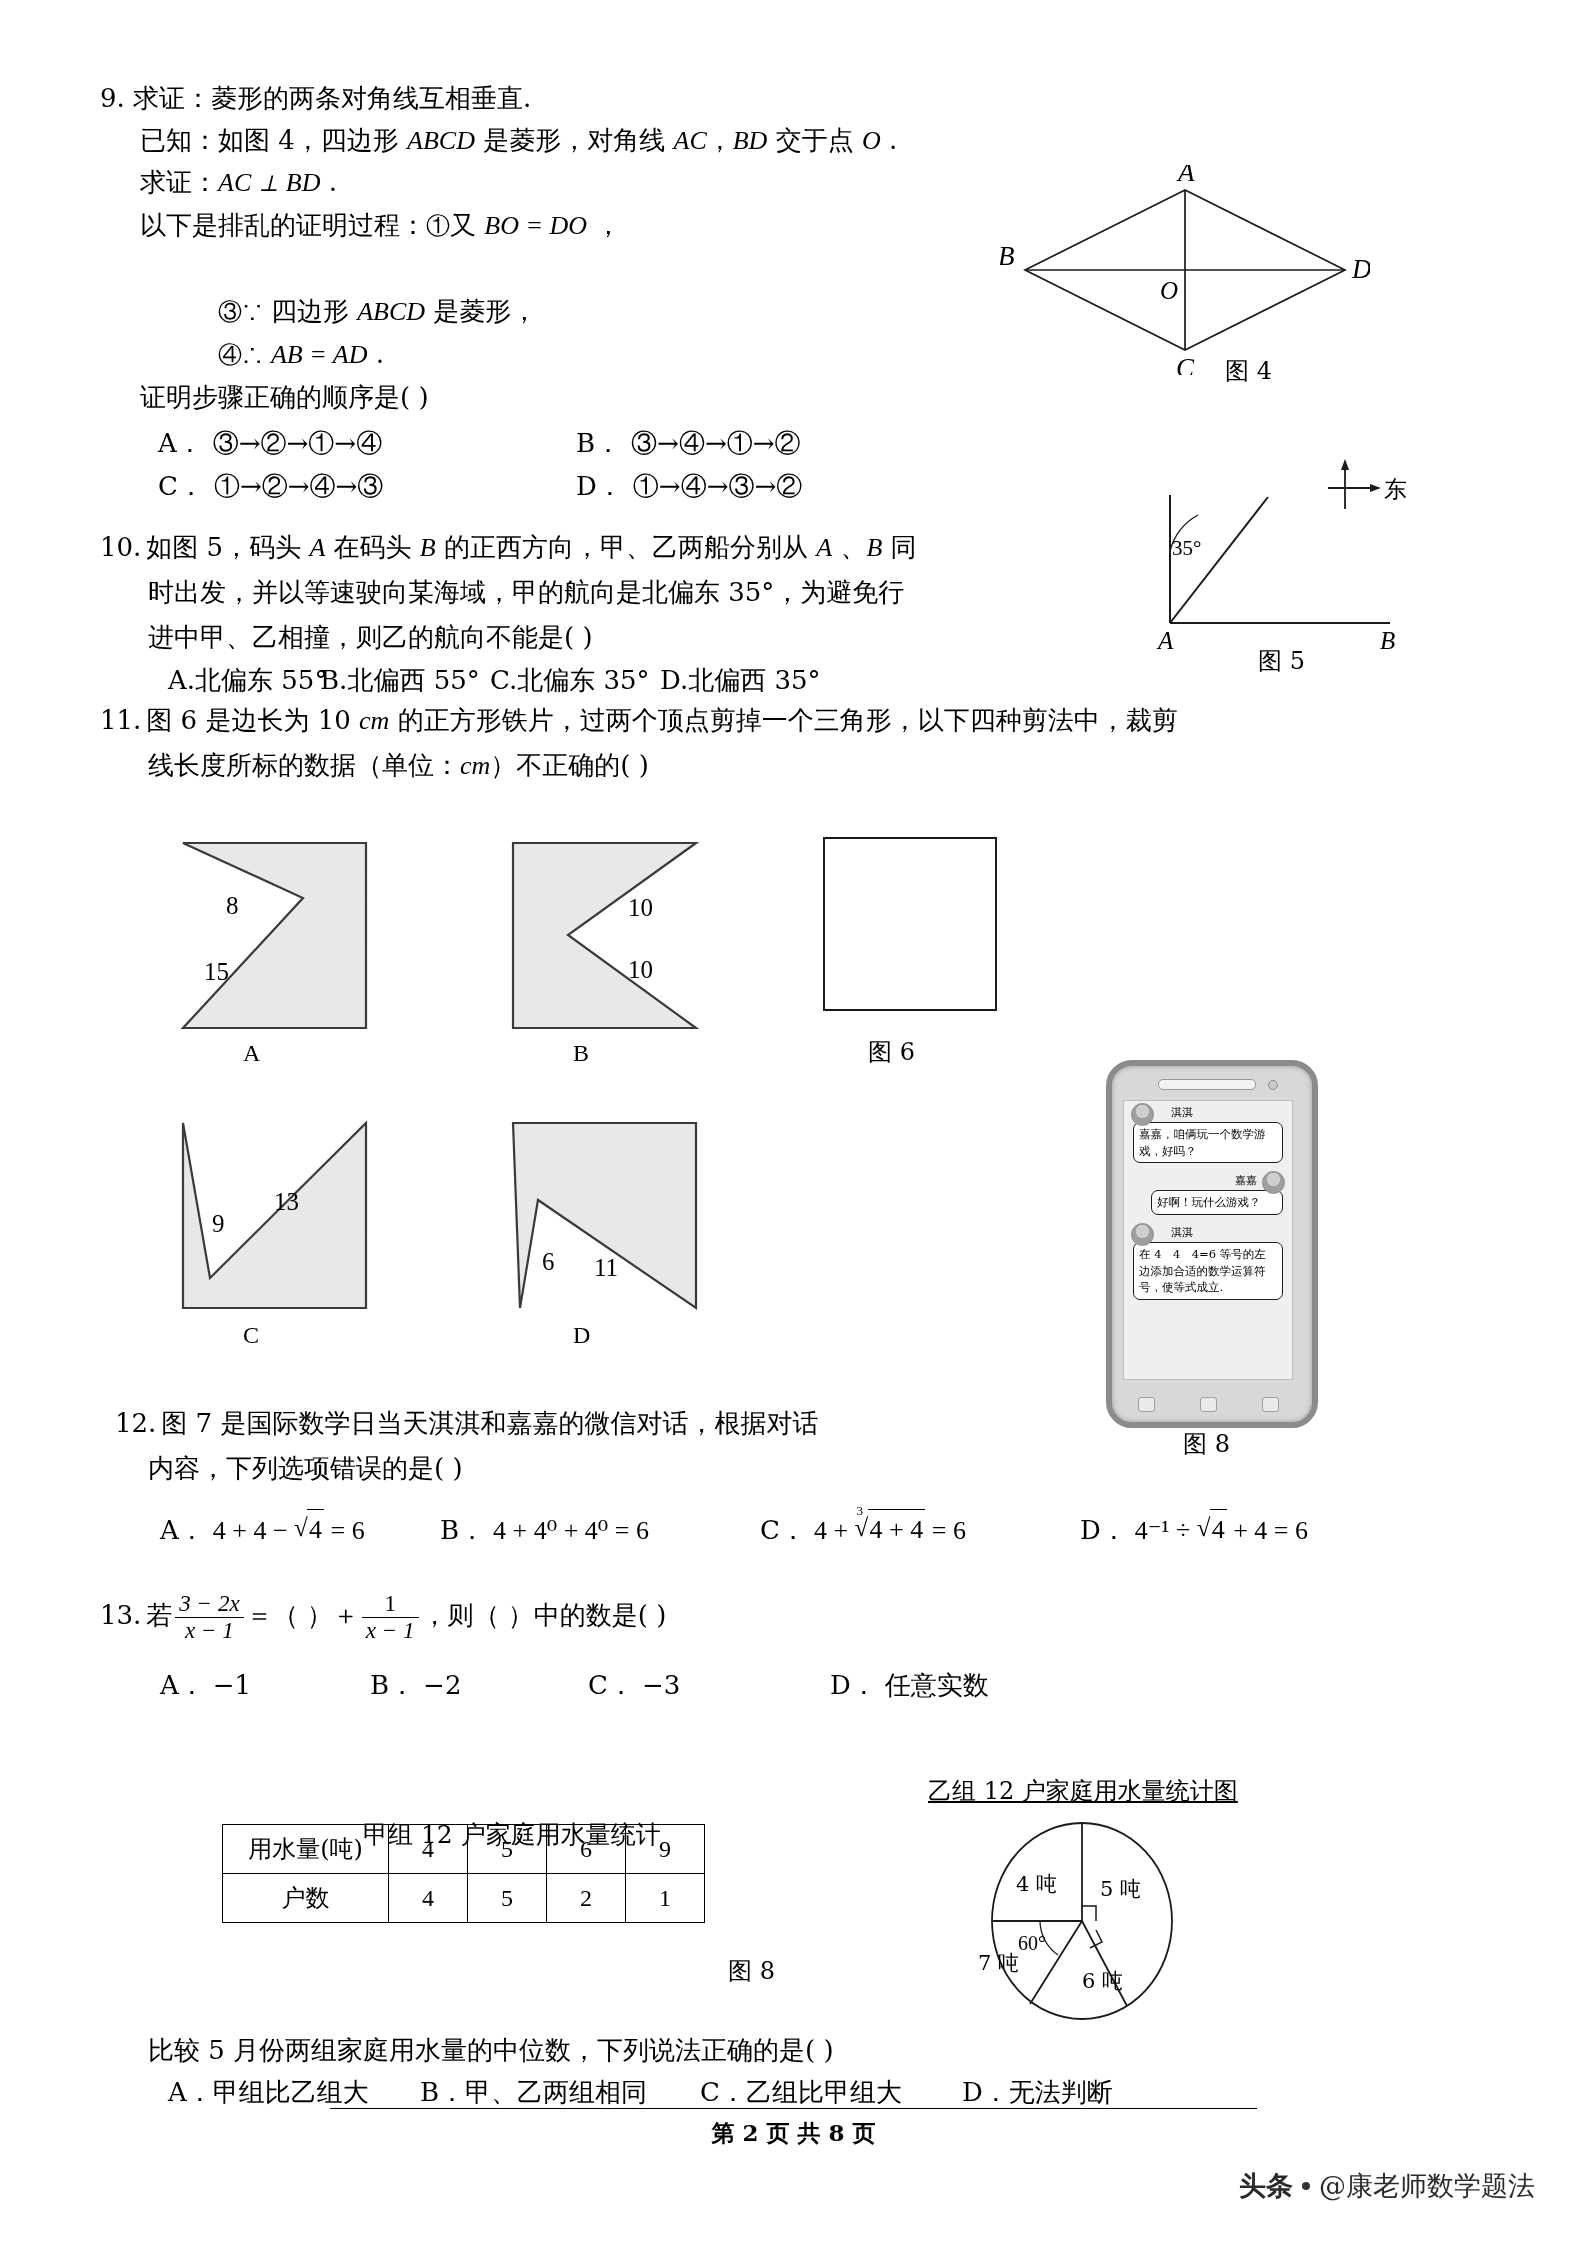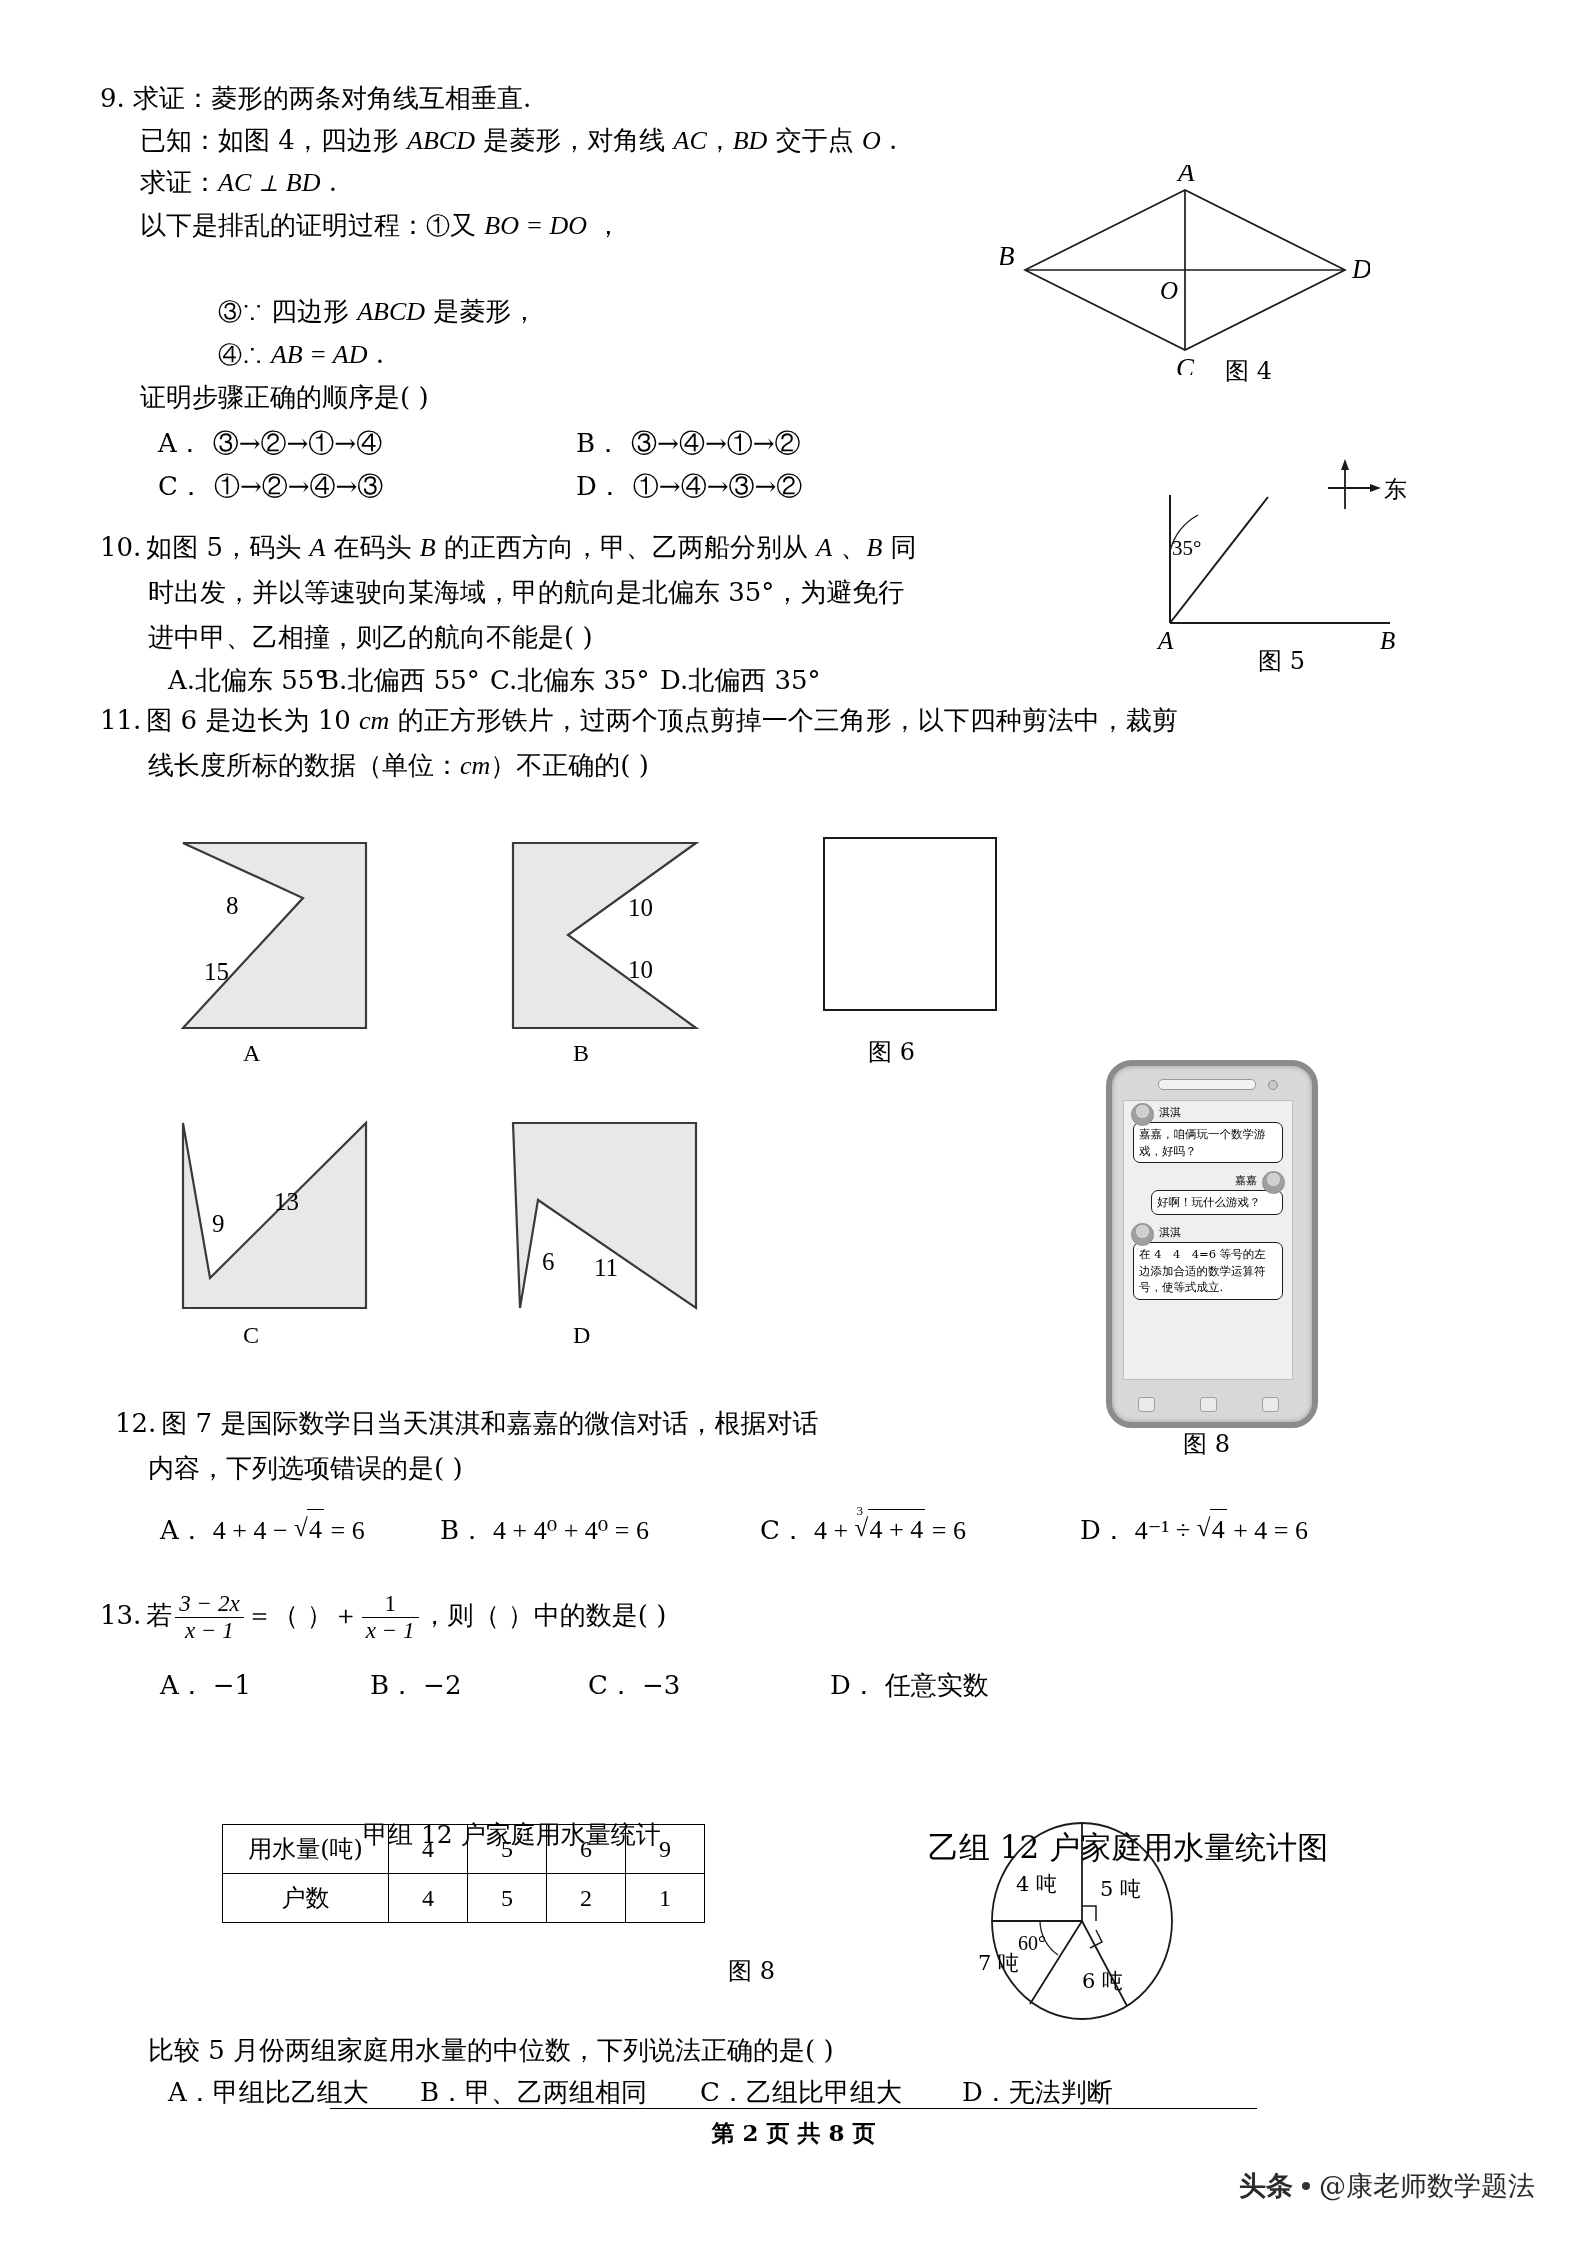--- a/index.html
+++ b/index.html
@@ -45,21 +45,21 @@
   
   .phone{position:absolute;left:1106px;top:1060px;width:200px;height:356px;
          border:6px solid #8b8b8b;border-radius:26px;background:#d8d8d8;
          box-shadow:inset 0 0 5px #999;}
   .phone .screen{position:absolute;left:11px;top:34px;width:168px;height:278px;background:#efefef;border:1px solid #bdbdbd;overflow:hidden;}
   .phone .speaker{position:absolute;left:46px;top:13px;width:96px;height:9px;background:#f2f2f2;border:1px solid #9a9a9a;border-radius:5px;}
   .phone .camdot{position:absolute;left:156px;top:14px;width:8px;height:8px;border-radius:50%;background:#c9c9c9;border:1px solid #8d8d8d;}
   .phone .homebar{position:absolute;left:18px;bottom:6px;width:156px;height:22px;}
   .phone .hkey{position:absolute;width:15px;height:13px;background:#eaeaea;border:1px solid #a0a0a0;border-radius:3px;}
   .msgrow{position:relative;margin:4px 5px 0 5px;}
-  .nameL{font-size:11px;font-family:Liberation Serif, serif;margin-left:30px;}
+  .nameL{font-size:11px;font-family:Liberation Serif, serif;margin-left:42px;}
   .nameR{font-size:11px;font-family:"DejaVu Serif",serif;text-align:right;margin-right:30px;}
   .avatar{position:absolute;width:21px;height:21px;border-radius:50%;
           background:radial-gradient(circle at 50% 35%, #cfcfcf 0 38%, #9f9f9f 39% 100%);
           border:1px solid #8c8c8c;top:-2px;}
   .avaL{left:2px;}
   .avaR{right:2px;}
   .bub{border:1.4px solid #1d1d1d;border-radius:7px;background:#fff;
        font-size:11.5px;line-height:1.45;padding:3px 5px;font-family:"DejaVu Serif",serif;}
   .bubL{margin:2px 4px 0 4px;}
   .bubR{margin:2px 4px 0 22px;}
@@ -293,21 +293,21 @@
         <td class="val">5</td>
         <td class="val">2</td>
         <td class="val">1</td>
       </tr>
     </tbody>
       </table>
   </div>
 
   <div class="figcap cn" style="left:728px;top:1955px;">图 8</div>
 
-  <div class="figcap cn" style="left:928px;top:1827px;font-size:31px;">乙组 12 户家庭用水量统计图</div>
+  <div class="figcap cn" style="left:928px;top:1775px;font-size:24px;text-decoration:underline;">乙组 12 户家庭用水量统计图</div>
 
   <svg class="fig" style="left:970px;top:1818px;" width="230" height="215">
 
     <ellipse cx="112" cy="103" rx="90" ry="98" fill="none" stroke="#1a1a1a" stroke-width="1.8"></ellipse>
 
     <line x1="112" y1="103" x2="112" y2="5" stroke="#1a1a1a" stroke-width="1.8"></line>
     <line x1="112" y1="103" x2="22" y2="103" stroke="#1a1a1a" stroke-width="1.8"></line>
     <line x1="112" y1="103" x2="202" y2="103" stroke="#1a1a1a" stroke-width="1.8" opacity="0"></line>
     <line x1="112" y1="103" x2="157" y2="188" stroke="#1a1a1a" stroke-width="1.8"></line>
     <line x1="112" y1="103" x2="60" y2="186" stroke="#1a1a1a" stroke-width="1.8"></line>

